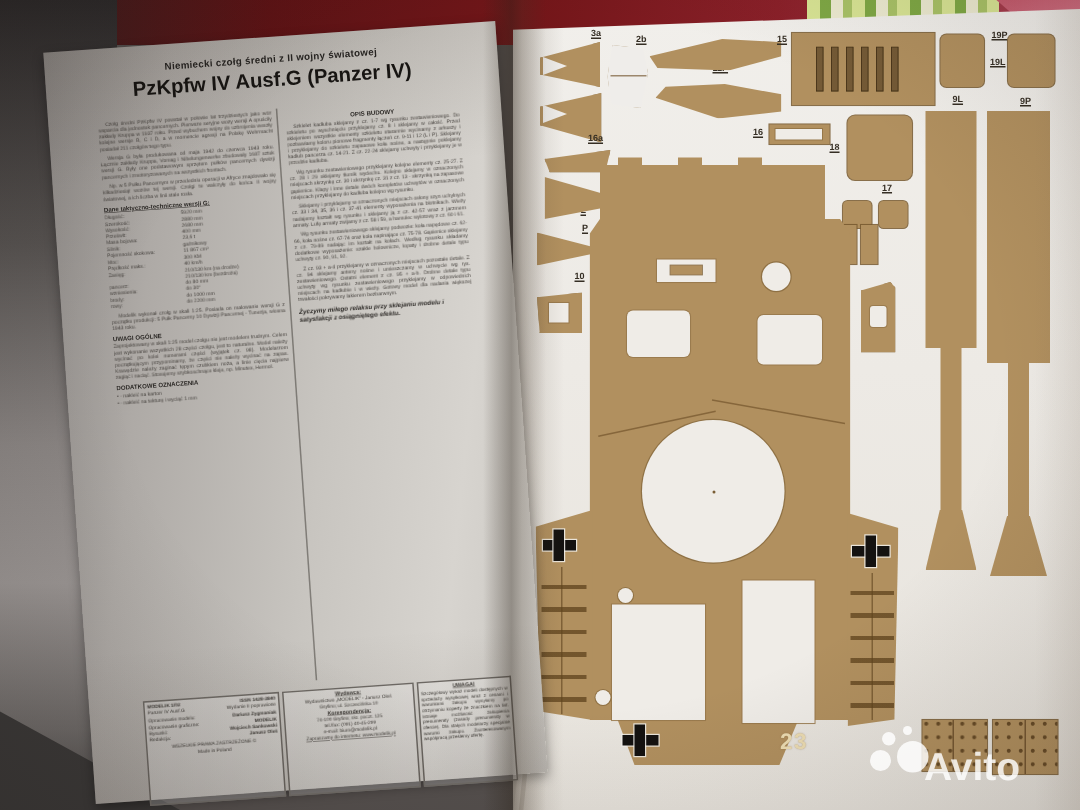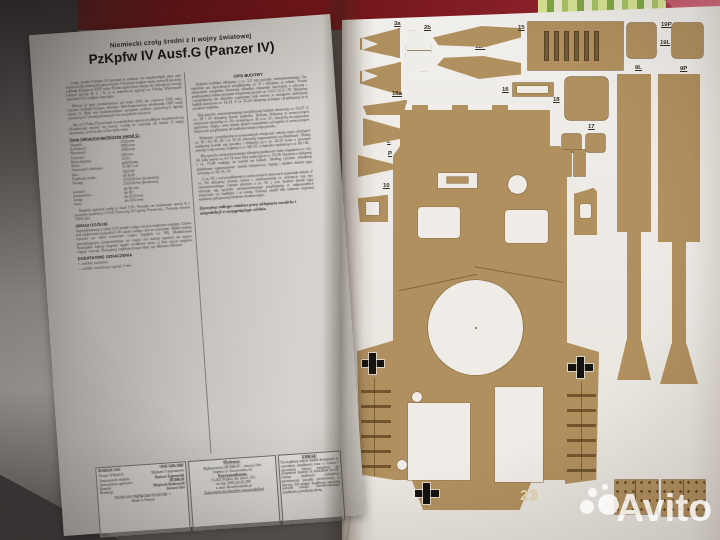--- a/index.html
+++ b/index.html
@@ -89,21 +89,21 @@
 
   .fbox{position:absolute;border:1px solid #6f6b66;background:rgba(255,255,255,.25);}
   .fb-row{display:flex;justify-content:space-between;font-size:9.5px;line-height:12px;color:#3c3935;filter:blur(.25px);}
   .fb-row .b{font-weight:bold;}
   .fb-center{text-align:center;font-size:9.5px;line-height:12px;color:#3c3935;filter:blur(.25px);}
   .fb-center .hh{font-weight:bold;text-decoration:underline;font-size:10.5px;}
   .fb-just{font-size:9px;line-height:11px;text-align:justify;color:#3c3935;filter:blur(.3px);}
 
   
   .avito{position:absolute;left:578px;top:484px;z-index:70;pointer-events:none;}
-  .avito .txt{position:absolute;left:38px;top:2px;font-size:39px;font-weight:bold;
+  .avito .txt{position:absolute;left:38px;top:12px;font-size:26px;font-weight:bold;
     color:rgba(255,255,255,.82);letter-spacing:0;}
   .avito .c{position:absolute;border-radius:50%;background:rgba(255,255,255,.82);}
 </style>
 </head>
 <body>
 
 <div class="photo">
 
   <div class="bg-top"></div>
   <div class="bg-left"></div>

